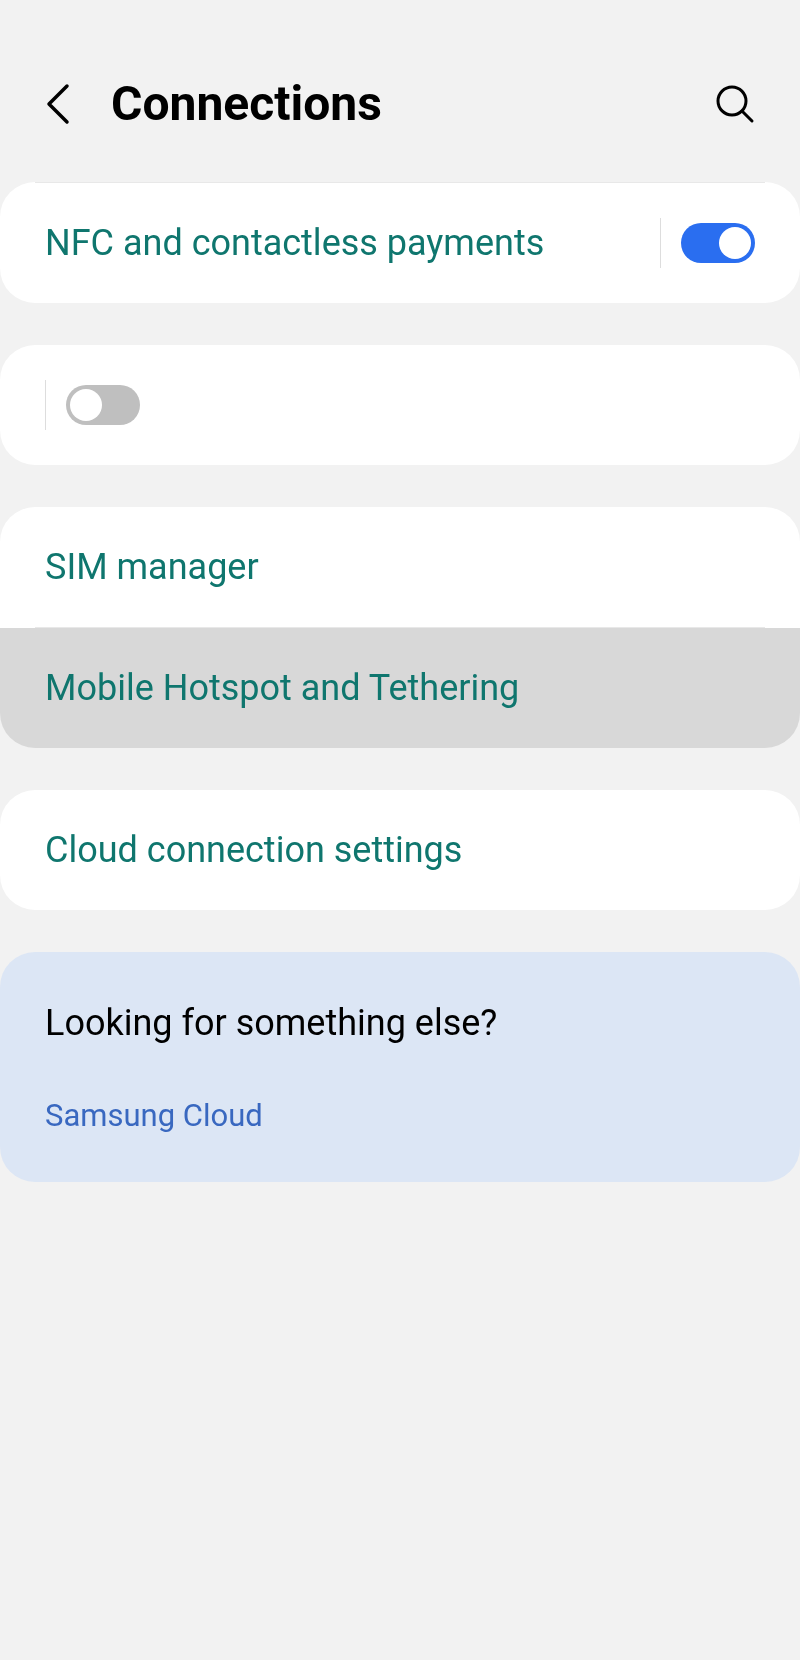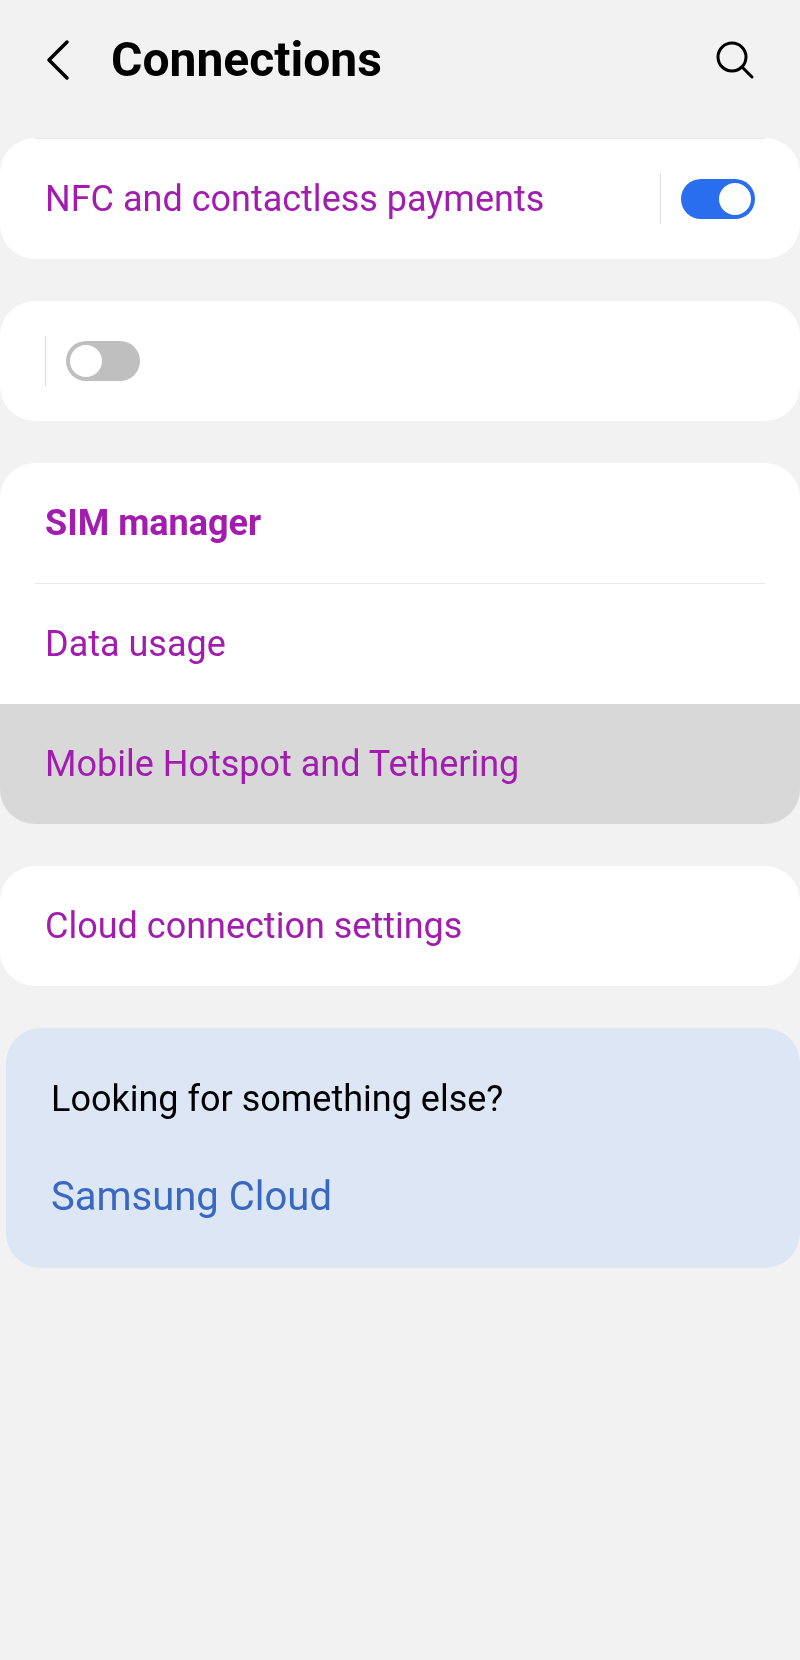--- a/index.html
+++ b/index.html
@@ -10,21 +10,21 @@
     body {
       font-family: -apple-system, BlinkMacSystemFont, "Segoe UI", Roboto, sans-serif;
       background-color: #f2f2f2;
       width: 800px;
       height: 1660px;
       overflow: hidden;
     }
     .header {
       display: flex;
       align-items: center;
-      padding: 31px 45px 50px 45px;
+      padding: 75px 45px 50px 45px;
       justify-content: space-between;
     }
     .header-left {
       display: flex;
       align-items: center;
     }
     .back-icon {
       width: 26px;
       height: 42px;
       margin-right: 40px;
@@ -54,21 +54,21 @@
       min-height: 120px;
       cursor: pointer;
     }
     .divider-inner {
       height: 1px;
       background-color: #e8e8e8;
       margin: 0 35px;
     }
     .item-label {
       font-size: 36px;
-      color: #a21caf;
+      color: #0f766e;
       line-height: 1.4;
       flex: 1;
     }
     .toggle-container {
       display: flex;
       align-items: center;
     }
     .vdivider {
       width: 1px;
       height: 50px;
@@ -108,30 +108,29 @@
     }
     .card-hotspot {
       margin-bottom: 42px;
       border-radius: 35px;
       overflow: hidden;
     }
     .suggestions-card {
       background-color: #dce6f5;
       border-radius: 35px;
       padding: 50px 45px 30px 45px;
-      margin-left: 6px;
     }
     .suggestions-title {
       font-size: 36px;
       color: #000;
       margin-bottom: 35px;
     }
     .suggestion-link {
       display: block;
-      font-size: 40px;
+      font-size: 31px;
       color: #3968c0;
       padding: 18px 0;
       cursor: pointer;
     }
     .card-nfc {
       margin-top: 0;
     }
   </style>
 </head>
 <body>
@@ -167,29 +166,26 @@
     <div class="toggle-container">
       <div class="vdivider"></div>
       <div class="toggle toggle-off">
         <div class="toggle-knob"></div>
       </div>
     </div>
   </div>
 </div>
 
 <div class="card-hotspot">
-  <div class="item" style="background-color:#fff;font-weight:bold;">
+  <div class="item" style="background-color:#fff;">
     <div class="item-label">SIM manager</div>
   </div>
   <div style="background-color:#fff;">
       <div class="divider-inner"></div>
     </div>
-  <div class="item" style="background-color:#fff;">
-    <div class="item-label">Data usage</div>
-  </div>
   <div class="item item-highlighted">
     <div class="item-label">Mobile Hotspot and Tethering</div>
   </div>
 </div>
 
 <div class="card">
   <div class="item">
     <div class="item-label">Cloud connection settings</div>
   </div>
 </div>

